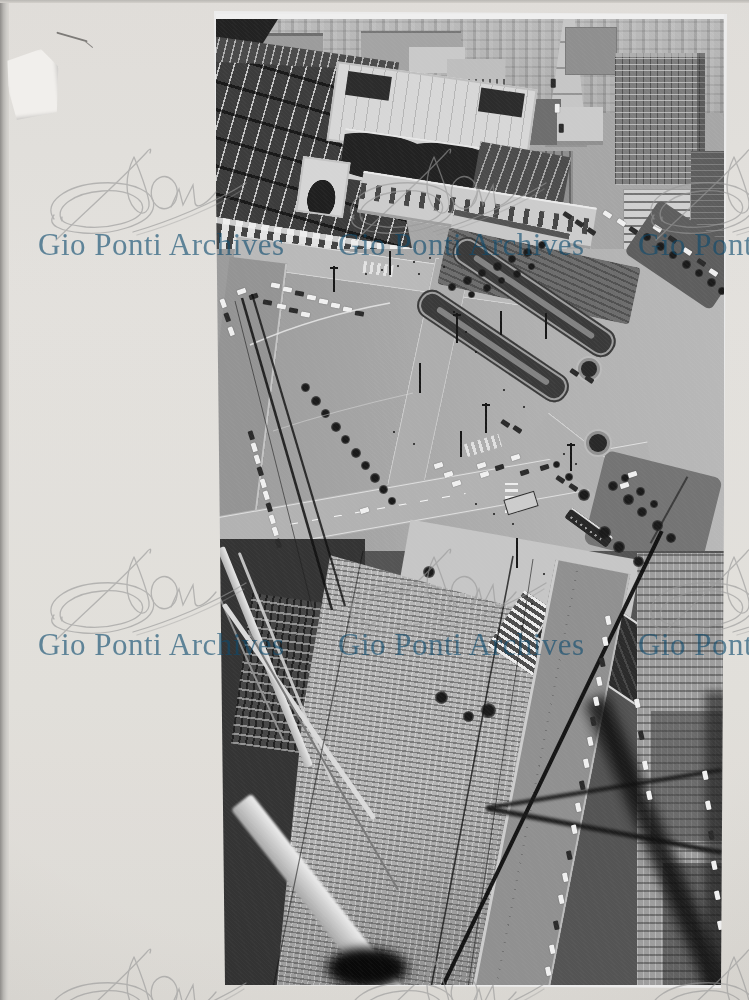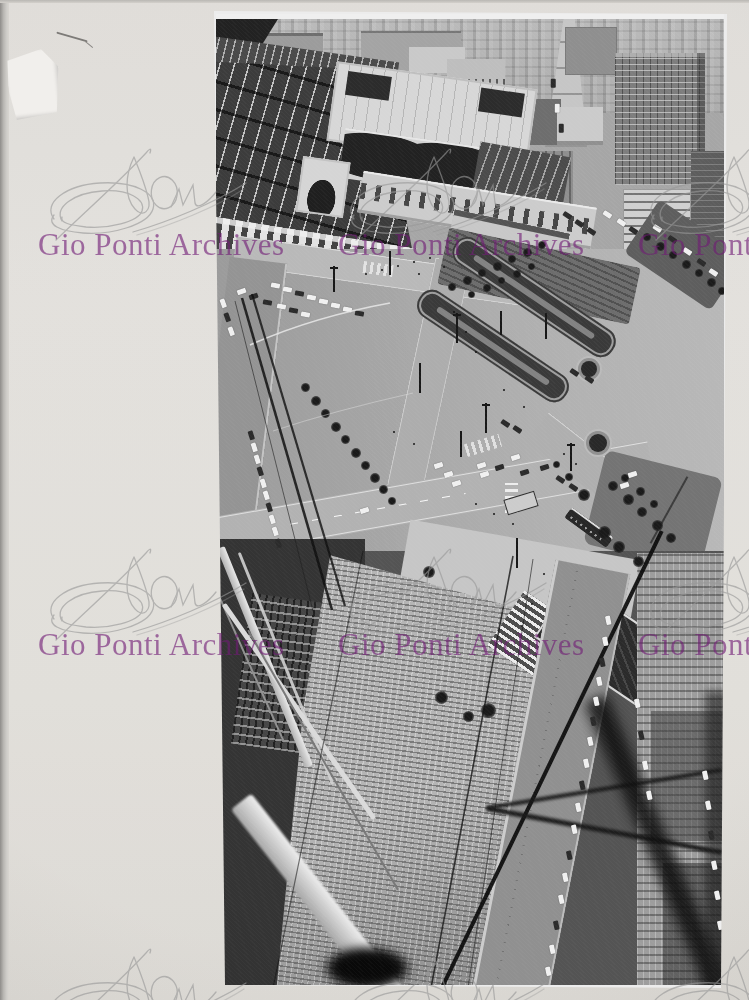--- a/index.html
+++ b/index.html
@@ -178,21 +178,21 @@
   .car.l{background:#ececec;box-shadow:0 0 1px rgba(0,0,0,.6);}
   .car.d{background:#2e2e2e;}
   .tree{border-radius:50%;background:radial-gradient(circle,#1e1e1e 0 45%,rgba(40,40,40,.55) 75%,rgba(0,0,0,0) 100%);z-index:25;}
   .person{width:2px;height:2px;background:#1a1a1a;border-radius:50%;z-index:26;}
   .lamp{width:1.5px;background:#1b1b1b;z-index:27;}
   .lamp.arm:before{content:"";position:absolute;left:-3px;top:1px;width:8px;height:1.5px;background:#1b1b1b;}
   
   #wm-layer{position:absolute;left:0;top:0;width:749px;height:1000px;z-index:90;pointer-events:none;}
   .wm-tile{position:absolute;width:300px;height:160px;mix-blend-mode:difference;opacity:.62;}
   .wm-tile svg{position:absolute;left:0;top:0;}
-  .wm-text{position:absolute;left:0;top:84px;font-family:"Liberation Serif",serif;font-size:31px;color:#701a75;
+  .wm-text{position:absolute;left:0;top:84px;font-family:"Liberation Serif",serif;font-size:31px;color:#0c4a6e;
     letter-spacing:.5px;white-space:nowrap;}
 </style>
 </head>
 <body>
 
 <div class="a mat">
   <div class="a mat-edge-left"></div>
   <div class="a mat-edge-top"></div>
   <div class="a mat-chip"></div>
   <div class="a mat-scratch"></div>

